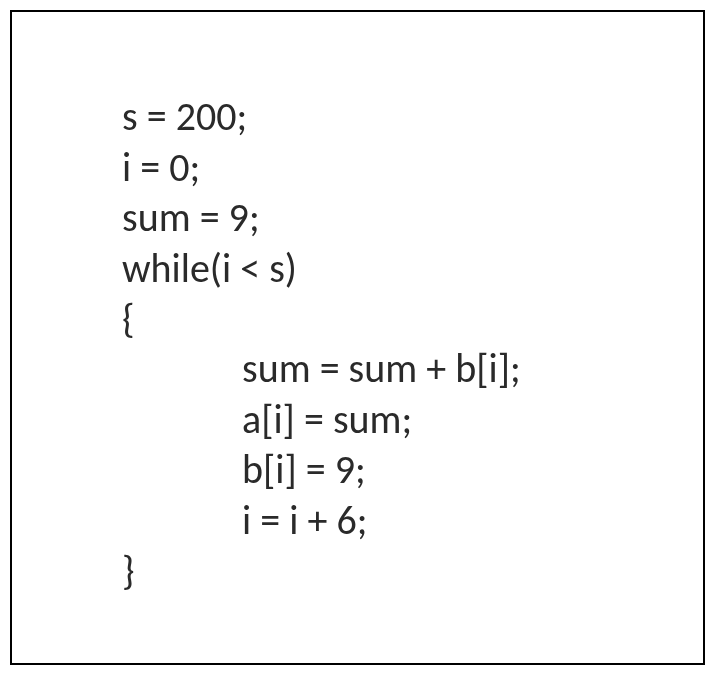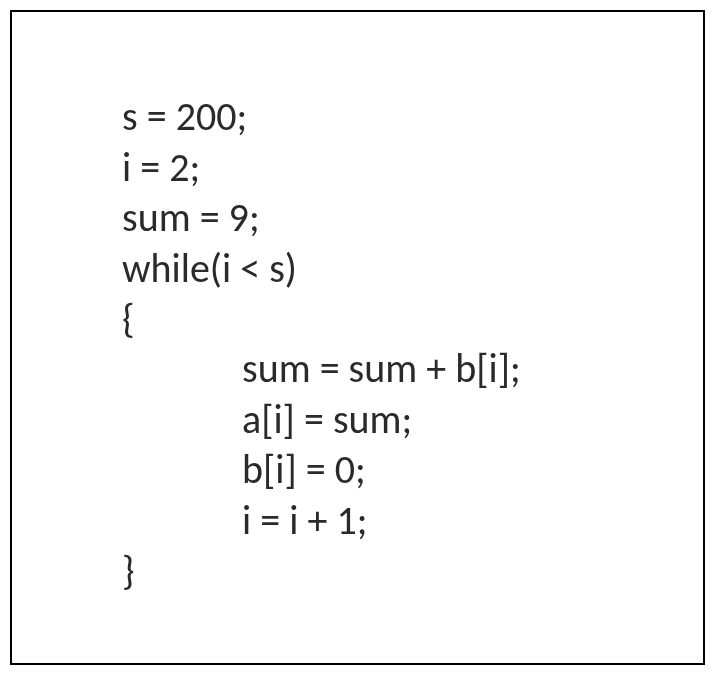--- a/index.html
+++ b/index.html
@@ -27,23 +27,23 @@
     .indent {
       padding-left: 120px;
     }
   </style>
 </head>
 <body>
 
 <div class="container">
   <div class="code-block">
 <span>s = 200;</span>
-<span>i = 2;</span>
+<span>i = 0;</span>
 <span>sum = 9;</span>
 <span>while(i &lt; s)</span>
 <span>{</span>
 <span class="indent">sum = sum + b[i];</span>
 <span class="indent">a[i] = sum;</span>
-<span class="indent">b[i] = 0;</span>
-<span class="indent">i = i + 1;</span>
+<span class="indent">b[i] = 9;</span>
+<span class="indent">i = i + 6;</span>
 <span>}</span>
   </div>
 </div>
 
 </body></html>

